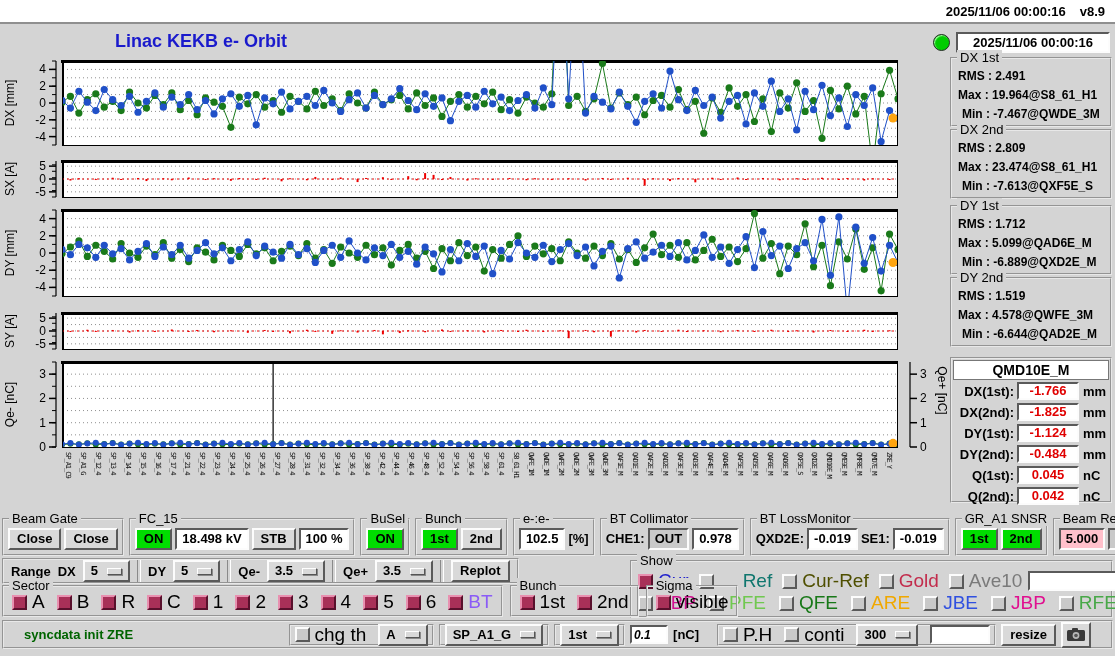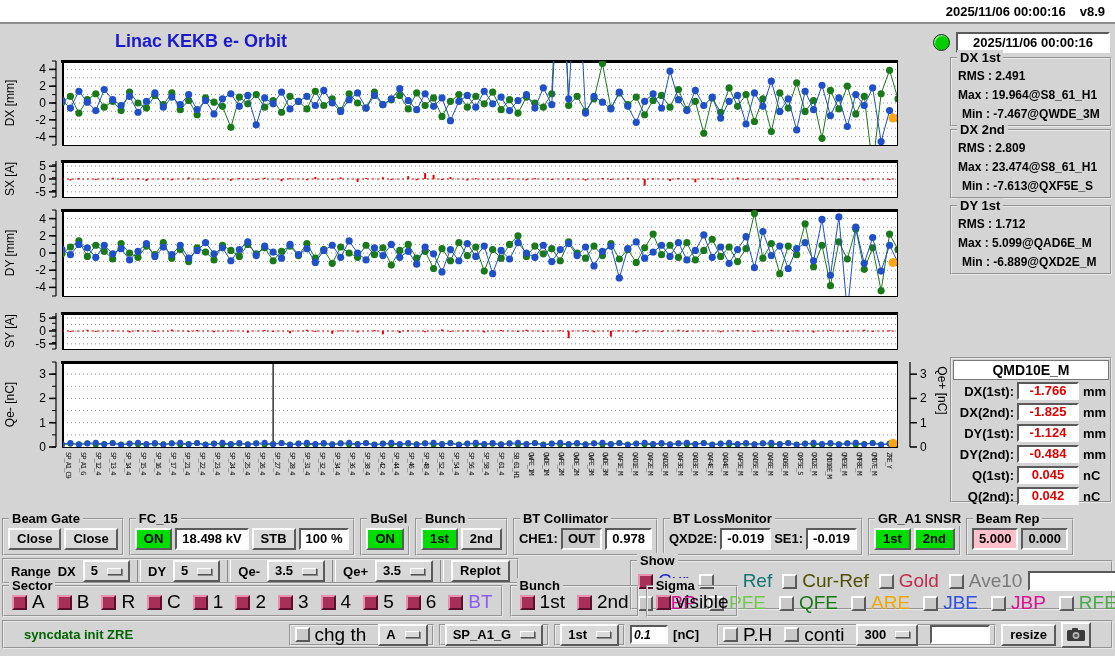--- a/index.html
+++ b/index.html
@@ -4,21 +4,21 @@
 <style>
   html,body{margin:0;padding:0;background:#888;}
   .screen{position:relative;width:1115px;height:656px;background:#ffffff;font-family:"Liberation Sans",sans-serif;overflow:hidden;border-bottom:2px solid #9a9a9a;}
   .topbar{position:absolute;left:0;top:0;width:100%;height:22px;background:#fff;display:flex;justify-content:flex-end;align-items:center;gap:14px;box-sizing:border-box;padding-right:10px;font-weight:bold;font-size:13px;color:#000;}
   .main-bg{position:absolute;left:0;top:22px;right:0;bottom:0;background:#d4d4d4;border-top:2px solid #8f8f8f;}
   .page-title{position:absolute;left:115px;top:31px;font-size:18px;font-weight:bold;color:#1a1acc;}
   .status-dot{position:absolute;left:933px;top:34px;width:15px;height:15px;border-radius:50%;background:#00cc00;border:1px solid #2a2a2a;box-shadow:inset 1px 1px 1px #9cff9c;}
   .ts-field{position:absolute;left:956px;top:32px;width:150px;height:17px;background:#fff;border:2px solid;border-color:#5a5a5a #fcfcfc #fcfcfc #5a5a5a;font-weight:bold;font-size:13px;text-align:center;line-height:17px;}
   
   .gbox{position:relative;border:2px groove #e8e8e8;box-sizing:border-box;}
-  .glabel{position:absolute;top:-9px;left:5px;background:#d4d4d4;padding:0 3px;font-weight:bold;font-size:13px;white-space:nowrap;}
+  .glabel{position:absolute;top:-9px;left:5px;background:#d4d4d4;padding:0 3px;font-weight:normal;font-size:13px;white-space:nowrap;}
   
   .statbox{position:absolute;left:950px;width:162px;height:70px;padding:8px 5px 2px 6px;}
   .statline{font-size:12px;font-weight:bold;white-space:nowrap;line-height:19px;}
   .statline.indent{padding-left:4px;}
   
   .monbox{position:absolute;left:950px;top:357px;width:162px;height:146px;border:2px groove #e8e8e8;box-sizing:border-box;background:#d4d4d4;}
   .montitle{margin:1px;background:#fff;border:1px solid #777;font-weight:bold;font-size:14px;text-align:center;height:18px;line-height:18px;}
   .monrow{display:flex;align-items:center;height:20px;margin-top:1px;}
   .monlab{width:62px;text-align:right;font-weight:bold;font-size:13px;}
   .monval{width:58px;margin-left:3px;background:#fff;border:2px solid;border-color:#5a5a5a #fcfcfc #fcfcfc #5a5a5a;color:#e00000;font-weight:bold;font-size:13px;text-align:center;height:14px;line-height:14px;}
@@ -34,21 +34,21 @@
   .ddt{font-weight:bold;font-size:13px;}
   .ddbar{width:13px;height:5px;background:#d9d9d9;border:1px solid;border-color:#fff #555 #555 #fff;box-shadow:1px 1px 0 #8a8a8a;}
   .cb{width:11px;height:11px;display:inline-block;border:2px solid;border-color:#fcfcfc #5a5a5a #5a5a5a #fcfcfc;background:#c9c9c9;flex:0 0 auto;}
   .cb.checked{background:#a83058;border-color:#e890b0 #58102c #58102c #e890b0;}
   .citem{display:inline-flex;align-items:center;gap:5px;font-weight:normal;font-size:19px;white-space:nowrap;}
   
   .row1{position:absolute;left:2px;top:518px;height:38px;display:flex;gap:5px;}
   .row1 .gbox{display:flex;align-items:center;gap:3px;padding:6px 4px 3px 4px;}
   .rangebox{position:absolute;left:2px;top:558px;height:26px;display:flex;align-items:center;gap:7px;padding:0 7px;border:2px groove #e8e8e8;box-sizing:border-box;}
   .vsep{width:2px;align-self:stretch;border-left:1px solid #8a8a8a;border-right:1px solid #fff;}
-  .showbox{position:absolute;left:630px;top:560px;width:483px;height:50px;padding:8px 5px 2px 6px;}
+  .showbox{position:absolute;left:630px;top:560px;width:483px;height:58px;padding:8px 5px 2px 6px;}
   .showline{display:flex;align-items:center;gap:6px;height:22px;}
   .sectorrow{position:absolute;left:2px;top:585px;height:32px;display:flex;gap:7px;}
   .sectorrow .gbox{display:flex;align-items:center;gap:9px;padding:4px 8px 2px 8px;}
   .row4{position:absolute;left:2px;right:2px;top:620px;height:29px;border:2px groove #e8e8e8;box-sizing:border-box;display:flex;align-items:center;gap:5px;padding:0 20px;}
   .statusmsg{color:#006400;font-weight:bold;font-size:13px;flex:1;}
   .sgroup{display:flex;align-items:center;gap:12px;border:2px groove #e8e8e8;padding:1px 4px;height:22px;box-sizing:border-box;}
   .tinput{border:2px solid;border-color:#5a5a5a #fcfcfc #fcfcfc #5a5a5a;background:#fff;font-weight:bold;font-size:12px;font-family:inherit;height:15px;padding:0 2px;font-style:italic;}
   
   #plots svg{position:absolute;left:0;}
   #plots text{font-family:"Liberation Sans",sans-serif;}
@@ -1066,20 +1066,26 @@
     <div class="statline">RMS :  2.809</div>
     <div class="statline">Max :  23.474@S8_61_H1</div>
     <div class="statline indent">Min :  -7.613@QXF5E_S</div>
   </div>
   <div class="gbox statbox" style="top:205px">
     <span class="glabel">DY 1st</span>
     <div class="statline">RMS :  1.712</div>
     <div class="statline">Max :  5.099@QAD6E_M</div>
     <div class="statline indent">Min :  -6.889@QXD2E_M</div>
   </div>
+  <div class="gbox statbox" style="top:277px">
+    <span class="glabel">DY 2nd</span>
+    <div class="statline">RMS :  1.519</div>
+    <div class="statline">Max :  4.578@QWFE_3M</div>
+    <div class="statline indent">Min :  -6.644@QAD2E_M</div>
+  </div>
 
   <div class="monbox">
     <div class="montitle">QMD10E_M</div>
     <div id="monrows">
         <div class="monrow">
           <span class="monlab">DX(1st):</span>
           <span class="monval">-1.766</span>
           <span class="monunit">mm</span>
         </div>
         <div class="monrow">
@@ -1124,20 +1130,25 @@
       <span class="sunken">100 %</span>
     </div>
     <div class="gbox">
       <span class="glabel">BuSel</span>
       <button class="btn green">ON</button>
     </div>
     <div class="gbox">
       <span class="glabel">Bunch</span>
       <button class="btn green">1st</button>
       <button class="btn">2nd</button>
+    </div>
+    <div class="gbox">
+      <span class="glabel">e-:e-</span>
+      <span class="sunken">102.5</span>
+      <span class="lab">[%]</span>
     </div>
     <div class="gbox">
       <span class="glabel">BT Collimator</span>
       <span class="lab">CHE1:</span>
       <span class="sunken gray">OUT</span>
       <span class="sunken">0.978</span>
     </div>
     <div class="gbox">
       <span class="glabel">BT LossMonitor</span>
       <span class="lab">QXD2E:</span>

